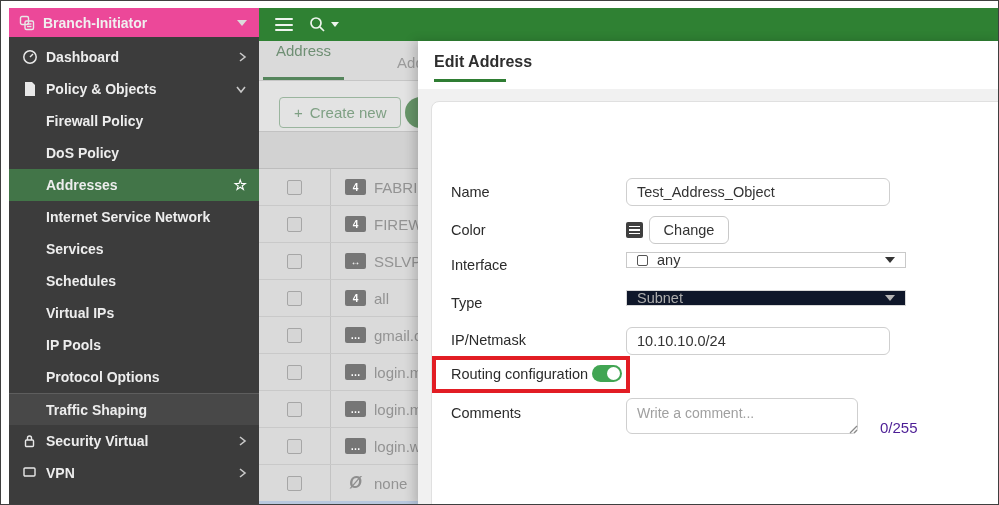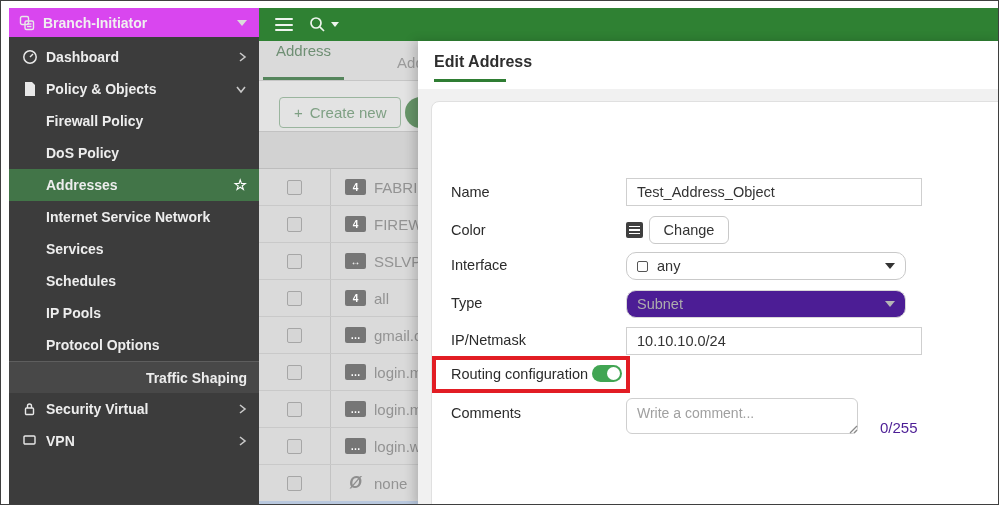--- a/index.html
+++ b/index.html
@@ -3,38 +3,38 @@
 <meta charset="utf-8">
 <style>
   * { margin:0; padding:0; box-sizing:border-box; }
   body { background:#fff; font-family:"Liberation Sans", sans-serif; }
   .screen { position:relative; width:999px; height:505px; border:1px solid #3f3f3f;
             background:#fff; overflow:hidden; }
 
   
   .sidebar { position:absolute; left:8px; top:7px; width:250px; height:497px;
              background:#3c3c3c; overflow:hidden; }
-  .sb-header { height:29px; background:#d946ef; display:flex; align-items:center;
+  .sb-header { height:29px; background:#ec4899; display:flex; align-items:center;
                padding:0 12px 0 10px; color:#f0f0f0; font-size:14px; font-weight:600;
                cursor:pointer; }
   .sb-header .sb-name { margin-left:8px; }
   .caret-down { width:0; height:0; border-left:5px solid transparent;
                 border-right:5px solid transparent; border-top:6px solid #dcdcdc;
                 margin-left:auto; }
   .menu { padding-top:4px; }
   .mi { height:32px; display:flex; align-items:center; padding:0 12px; color:#ededed;
         font-size:14px; font-weight:600; cursor:pointer; position:relative; }
   .mi .mi-icon { width:17px; height:17px; display:inline-flex; align-items:center;
                  justify-content:center; margin-right:8px; flex:0 0 17px; }
   .mi.sub { padding-left:37px; }
   .mi .chev { margin-left:auto; display:inline-flex; }
   .mi.bold { font-weight:700; }
   .mi.active { background:#427548; }
   .mi .star { margin-left:auto; color:#fff; font-size:15px; }
-  .mi.lighter { background:#484848; border-top:1px solid #5e5e5e;justify-content:flex-end; }
+  .mi.lighter { background:#484848; border-top:1px solid #5e5e5e; }
 
   
   .topbar { position:absolute; left:258px; top:7px; width:741px; height:33px;
             background:#2f8133; display:flex; align-items:center; }
   .hamburger { width:18px; height:13px; margin-left:16px; display:flex;
                flex-direction:column; justify-content:space-between; cursor:pointer; }
   .hamburger i { display:block; height:2px; background:#eef5ee; border-radius:1px; }
   .search-wrap { display:flex; align-items:center; margin-left:16px; cursor:pointer; }
   .search-wrap .caret-down { border-top-color:#eef5ee; margin-left:5px;
                              border-left-width:4px; border-right-width:4px; border-top-width:5px; }
@@ -81,31 +81,31 @@
   .modal-header { height:58px; background:#fff; position:relative; }
   .modal-title { position:absolute; left:16px; top:12px; font-size:16px;
                  font-weight:600; color:#2e2e2e; }
   .title-underline { position:absolute; left:16px; top:38px; width:72px; height:3px;
                      background:#2f7d33; }
   .modal-body { position:absolute; left:0; top:48px; right:0; bottom:0; background:#f1f1f1; }
   .card { position:absolute; left:13px; top:12px; right:-2px; bottom:-2px;
           background:#fff; border:1px solid #e0e0e0; border-radius:8px 0 0 0; }
   .frow-label { position:absolute; left:33px; width:170px; font-size:14.5px;
                 color:#2b2b2b; }
-  .txt-input { position:absolute; left:208px; width:296px; height:28px;
-               border:1px solid #cfcfcf; border-radius:0; padding:0 10px;
+  .txt-input { position:absolute; left:208px; width:264px; height:28px;
+               border:1px solid #cfcfcf; border-radius:6px; padding:0 10px;
                font-size:14.5px; color:#333; background:#fff; font-family:inherit; }
-  .dd { position:absolute; left:208px; width:280px; height:28px; border:1px solid #c9c9c9;
-        border-radius:10px; background:#fff; display:flex; align-items:center;
+  .dd { position:absolute; left:208px; width:280px; height:16px; border:1px solid #c9c9c9;
+        border-radius:0; background:#fff; display:flex; align-items:center;
         padding:0 10px; font-size:14.5px; color:#333; cursor:pointer; }
   .dd .sq { width:11px; height:11px; border:1.5px solid #555; border-radius:2px;
             margin-right:9px; }
   .dd .dd-caret { margin-left:auto; width:0; height:0; border-left:5px solid transparent;
                   border-right:5px solid transparent; border-top:6px solid #333; }
-  .dd.disabled { border-color:#d8d8d8; background:#4c1d95; color:#adadad; cursor:default; }
+  .dd.disabled { border-color:#d8d8d8; background:#0f172a; color:#adadad; cursor:default; }
   .dd.disabled .dd-caret { border-top-color:#b5b5b5; }
   .color-icon { position:absolute; left:208px; width:17px; height:16px; background:#3f3f3f;
                 border-radius:2px; display:flex; flex-direction:column; justify-content:space-evenly;
                 padding:2px 3px; }
   .color-icon i { display:block; height:1.5px; background:#fff; }
   .btn-change { position:absolute; left:231px; width:80px; height:28px;
                 border:1px solid #c9c9c9; border-radius:6px; background:#fff;
                 font-size:14.5px; color:#333; cursor:pointer; font-family:inherit; }
   .toggle { position:absolute; left:174px; width:30px; height:17px; border-radius:9px;
             background:#41a553; cursor:pointer; }
@@ -179,20 +179,23 @@
       <div class="mi sub">
         <span class="mi-label">Internet Service Network</span>
         </div>
       <div class="mi sub">
         <span class="mi-label">Services</span>
         </div>
       <div class="mi sub">
         <span class="mi-label">Schedules</span>
         </div>
       <div class="mi sub">
+        <span class="mi-label">Virtual IPs</span>
+        </div>
+      <div class="mi sub">
         <span class="mi-label">IP Pools</span>
         </div>
       <div class="mi sub">
         <span class="mi-label">Protocol Options</span>
         </div>
       <div class="mi sub lighter">
         <span class="mi-label">Traffic Shaping</span>
         </div>
       <div class="mi top">
         <span class="mi-icon">

